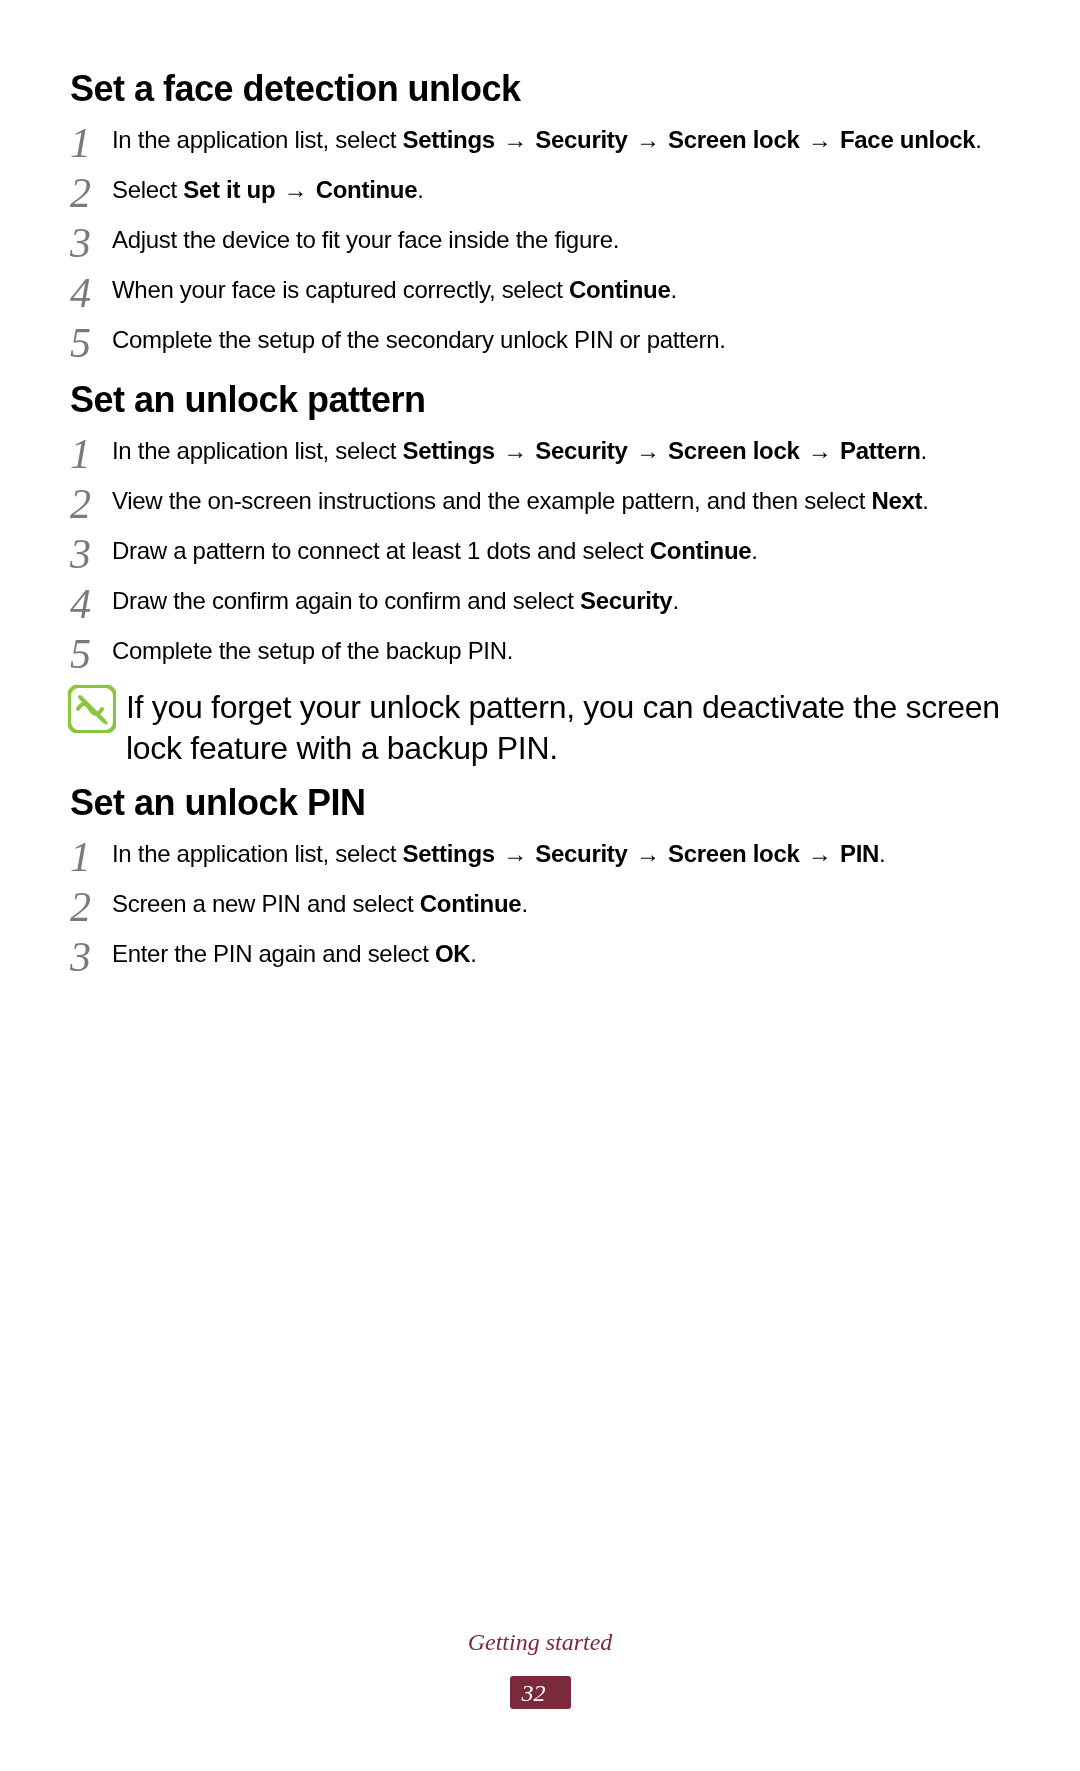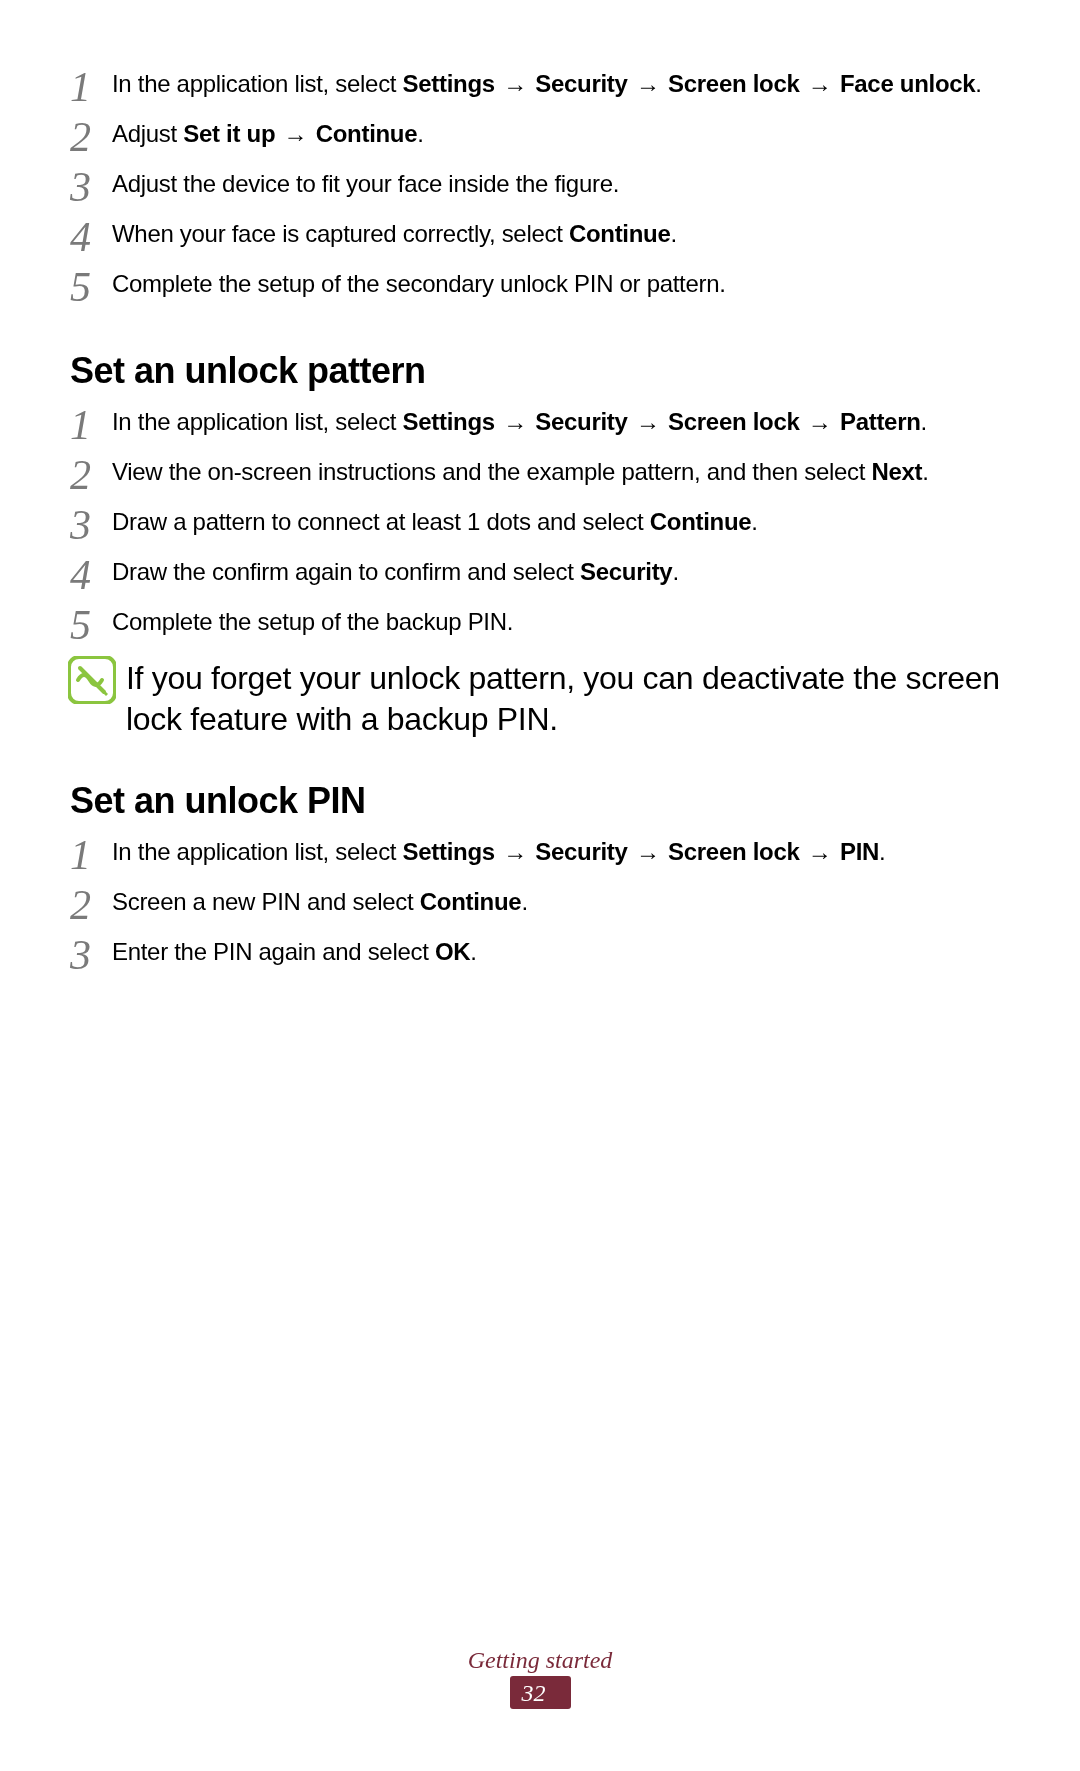--- a/index.html
+++ b/index.html
@@ -10,21 +10,21 @@
     position: relative;
   }
   .page {
     padding: 68px 68px 0 70px;
   }
   .section-heading {
     font-size: 36px;
     font-weight: 700;
     letter-spacing: -0.5px;
     margin-bottom: 14px;
-    margin-top: 40px;
+    margin-top: 13px;
   }
   .section-heading:first-child { margin-top: 0; }
   .step {
     display: flex;
     align-items: flex-start;
     margin-bottom: 8px;
   }
   .step-num {
     font-family: "Times New Roman", Georgia, serif;
     font-style: italic;
@@ -70,52 +70,53 @@
     bottom: 62px;
     left: 0;
     width: 100%;
     text-align: center;
   }
   .footer-section {
     font-family: "Times New Roman", Georgia, serif;
     font-style: italic;
     font-size: 24px;
     color: #7a2a3a;
-    margin-bottom: 2px;
+    margin-bottom: 20px;
   }
   .page-num-box {
     display: inline-block;
     background: #7a2a3a;
     color: #fff;
     font-size: 24px;
     line-height: 1;
     padding: 5px 25px 4px 12px;
     border-radius: 3px;
     font-style: italic;
     font-family: "Times New Roman", Georgia, serif;
   }
   .arrow { padding: 0 2px; }
 </style>
 </head>
 <body>
 
 <div class="page">
 
+  <div class="section-heading">Set a face detection unlock</div>
 
   <div class="step">
     <div class="step-num">1</div>
     <div class="step-body">
       <span>In the application list, select </span><span class="bold">Settings</span><span class="arrow"> → </span><span class="bold">Security</span><span class="arrow"> → </span><span class="bold">Screen lock</span><span class="arrow"> → </span><span class="bold">Face unlock</span><span>.</span>
     </div>
   </div>
 
   <div class="step">
     <div class="step-num">2</div>
     <div class="step-body">
-      <span>Adjust </span><span class="bold">Set it up</span><span class="arrow"> → </span><span class="bold">Continue</span><span>.</span>
+      <span>Select </span><span class="bold">Set it up</span><span class="arrow"> → </span><span class="bold">Continue</span><span>.</span>
     </div>
   </div>
 
   <div class="step">
     <div class="step-num">3</div>
     <div class="step-body">Adjust the device to fit your face inside the figure.</div>
   </div>
 
   <div class="step">
     <div class="step-num">4</div>

